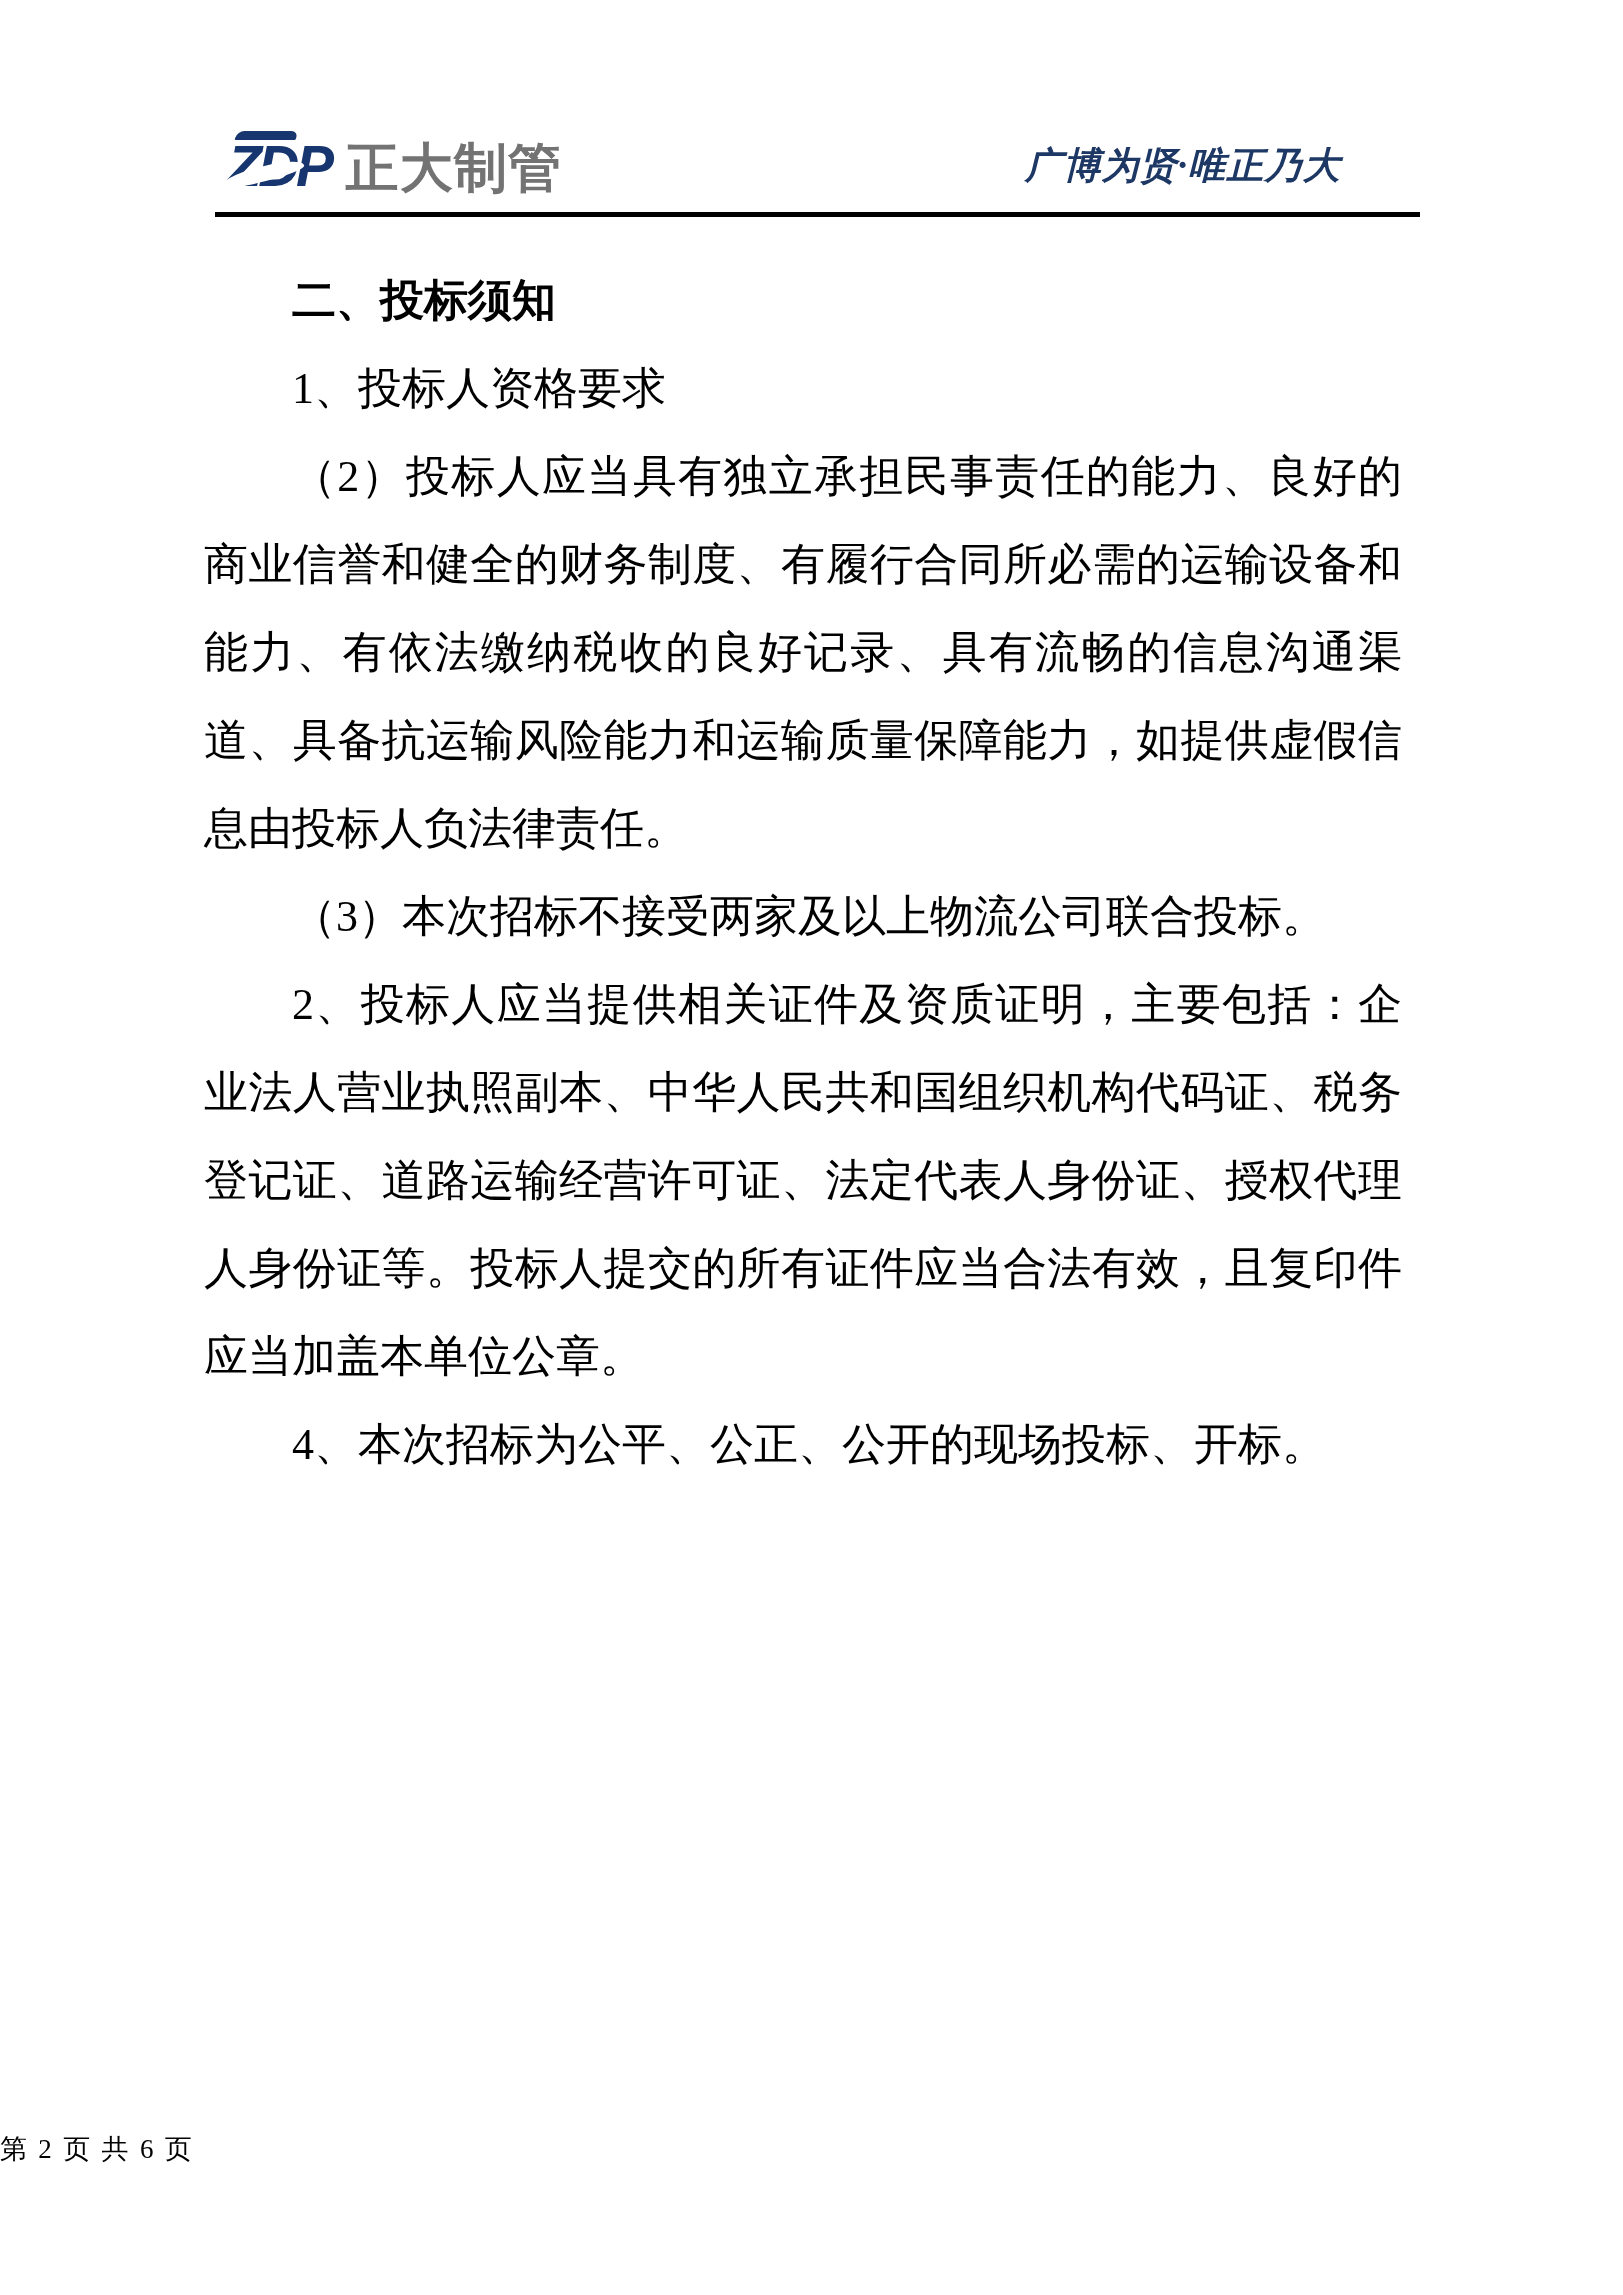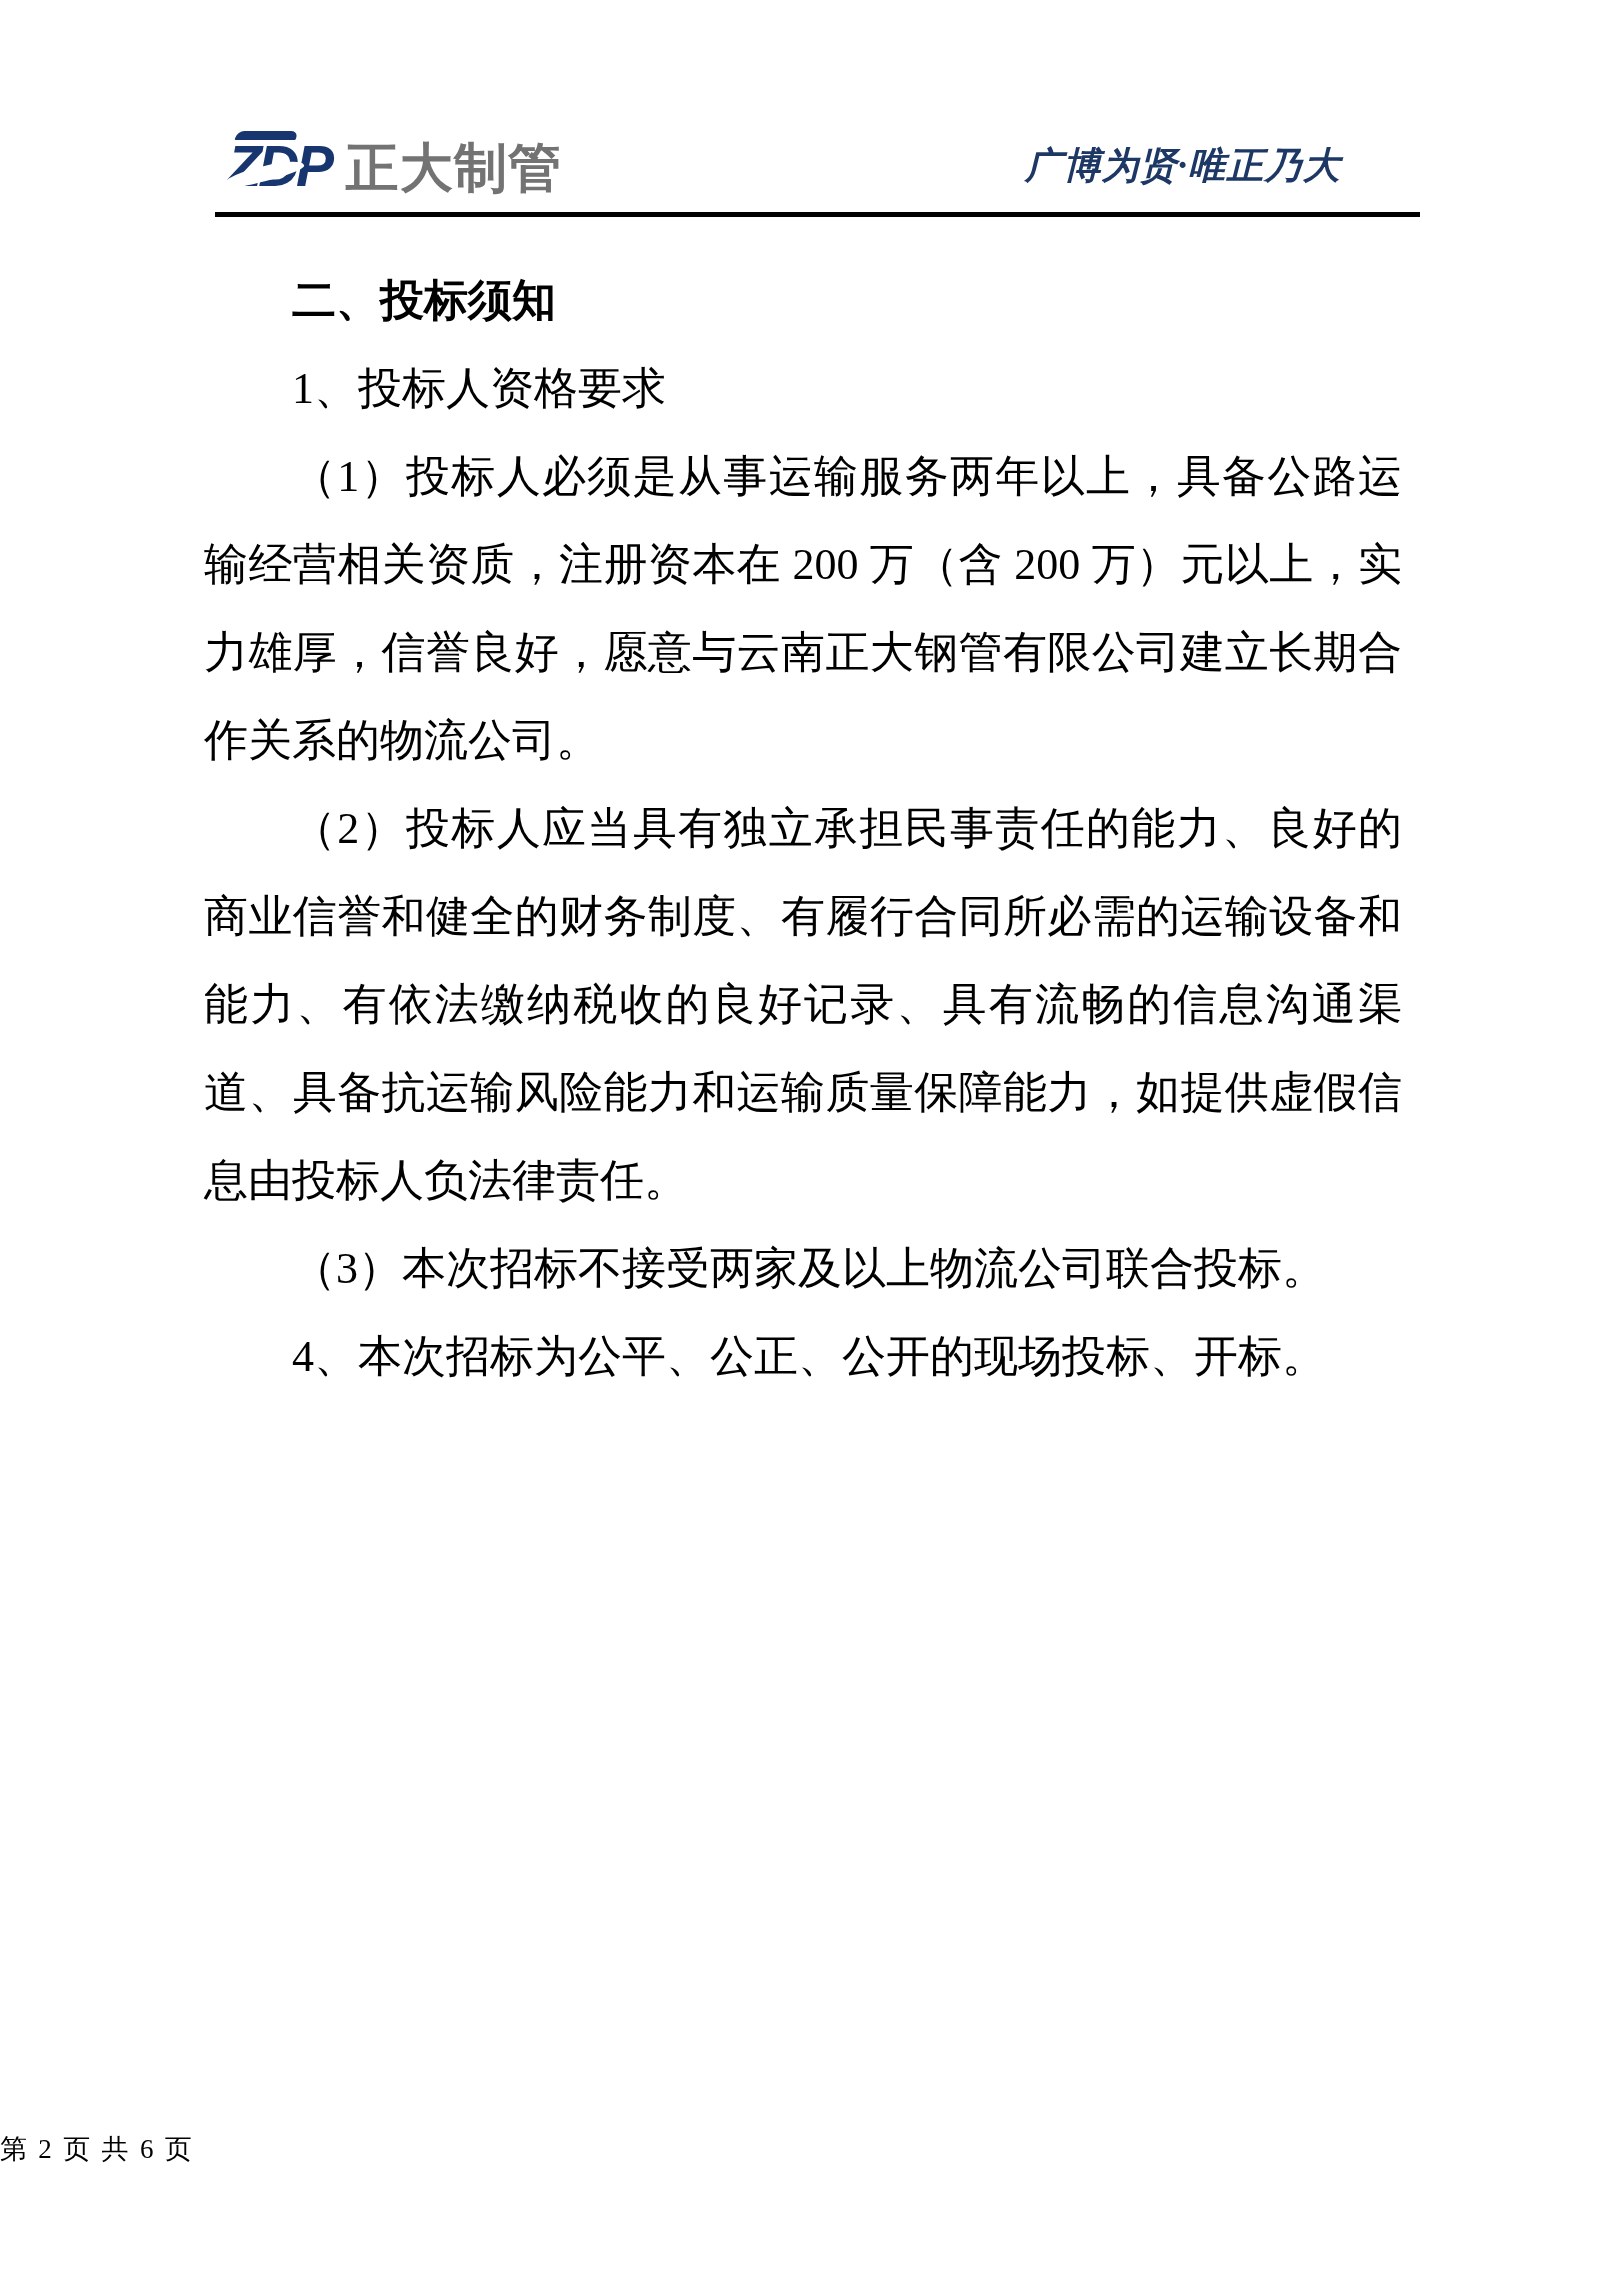--- a/index.html
+++ b/index.html
@@ -136,23 +136,23 @@
       </div>
       <div class="logo-cn">正大制管</div>
     </div>
     <div class="slogan">广博为贤·唯正乃大</div>
     <div class="header-rule"></div>
   </header>
 
   <main class="content">
     <p class="doc-title">二、投标须知</p>
     <p class="body-para">1、投标人资格要求</p>
-    <p class="body-para">（1）投标人必须是从事运输服务两年以上，具备公路运输经营相关资质，注册资本在 200 万（含 200 万）元以上，实力雄厚，信誉良好，愿意与云南正大钢管有限公司建立长期合作关系的物流公司。</p>
     <p class="body-para">（2）投标人应当具有独立承担民事责任的能力、良好的商业信誉和健全的财务制度、有履行合同所必需的运输设备和能力、有依法缴纳税收的良好记录、具有流畅的信息沟通渠道、具备抗运输风险能力和运输质量保障能力，如提供虚假信息由投标人负法律责任。</p>
     <p class="body-para">（3）本次招标不接受两家及以上物流公司联合投标。</p>
+    <p class="body-para">2、投标人应当提供相关证件及资质证明，主要包括：企业法人营业执照副本、中华人民共和国组织机构代码证、税务登记证、道路运输经营许可证、法定代表人身份证、授权代理人身份证等。投标人提交的所有证件应当合法有效，且复印件应当加盖本单位公章。</p>
     <p class="body-para">4、本次招标为公平、公正、公开的现场投标、开标。</p>
   </main>
 
   <footer class="page-footer">
     <span class="page-number">第 2 页 共 6 页</span>
   </footer>
 
 </div>
 
 

